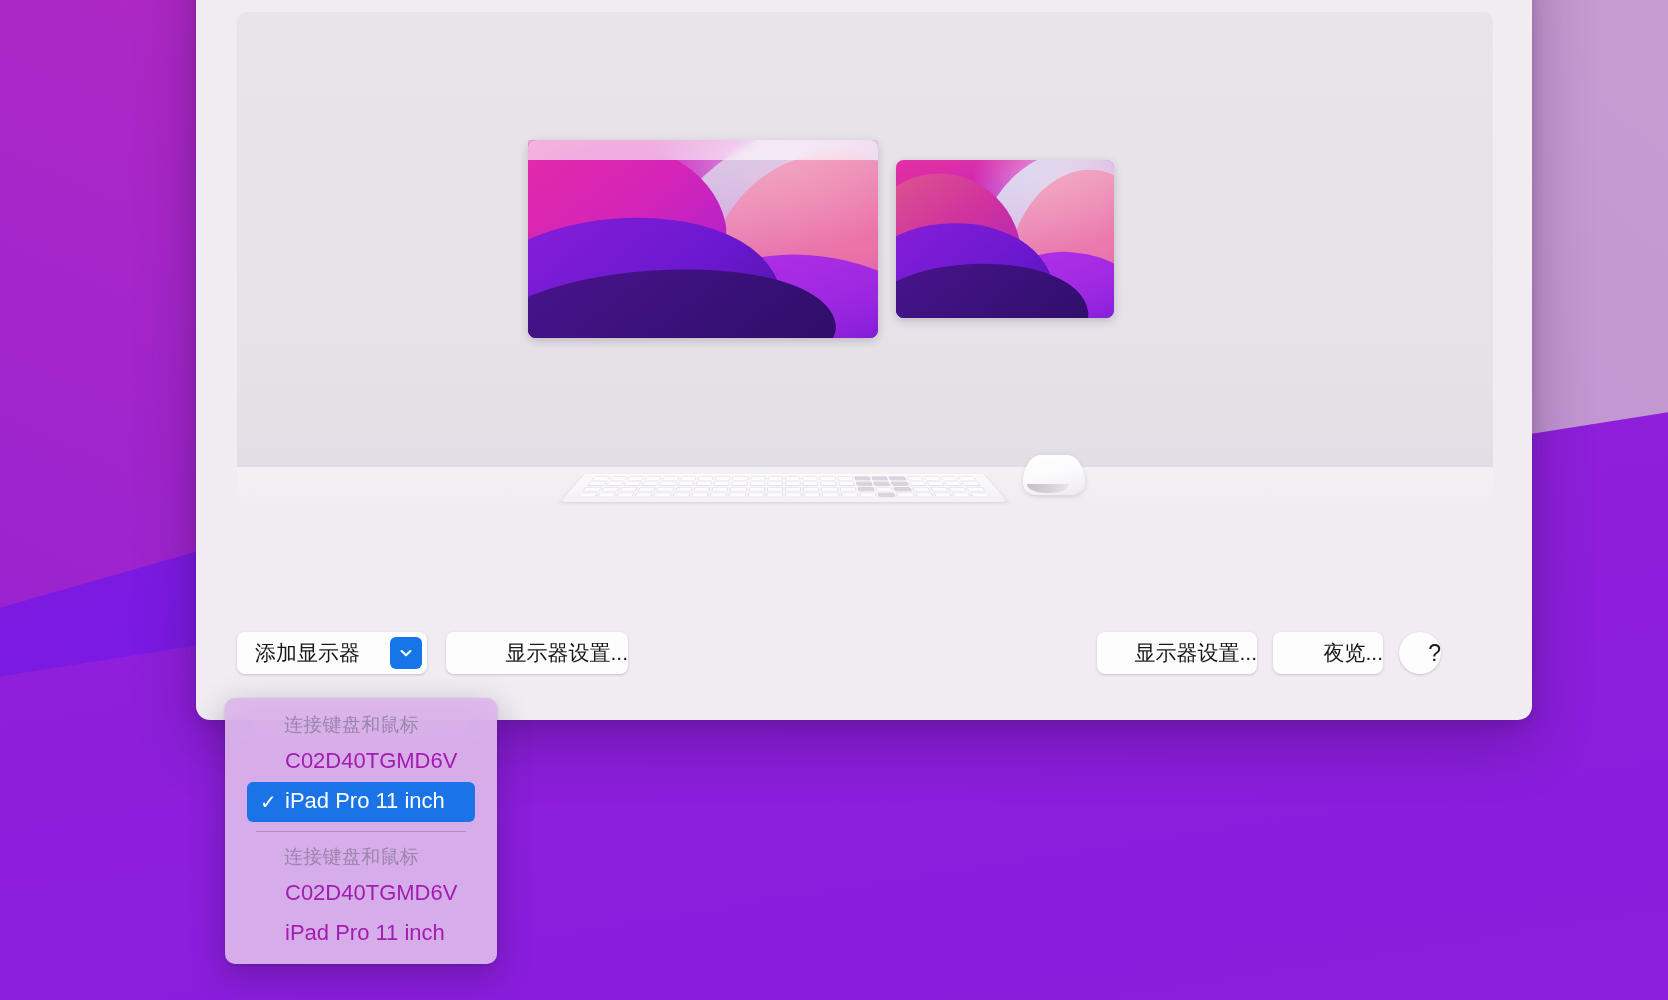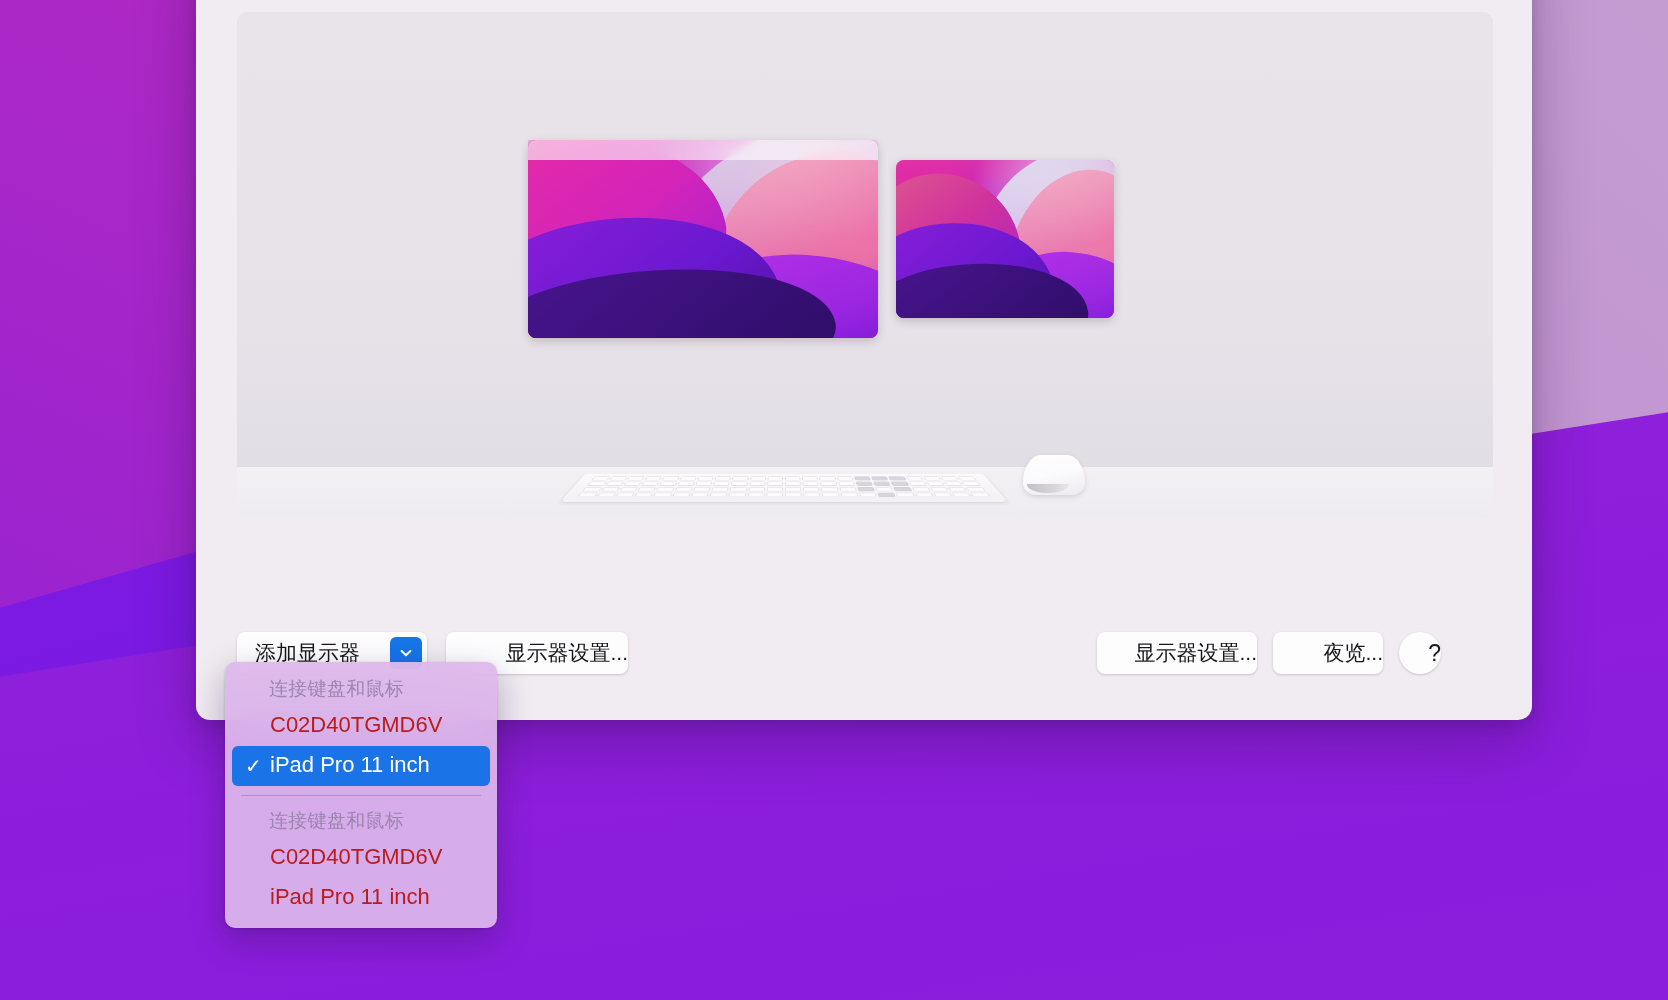--- a/index.html
+++ b/index.html
@@ -313,42 +313,42 @@
     width: 42px;
     border-radius: 50%;
     font-size: 23px;
     font-weight: 500;
   }
 
   
   #dropdown {
     position: absolute;
     left: 225px;
-    top: 662px;
+    top: 698px;
     width: 272px;
-    padding: 8px 0 10px;
+    padding: 8px 15px 10px;
     background: rgba(221, 183, 235, 0.93);
     backdrop-filter: blur(26px);
     border-radius: 10px;
     box-shadow: 0 12px 34px rgba(45, 12, 70, 0.33),
                 0 1px 3px rgba(45, 12, 70, 0.2);
     overflow: hidden;
   }
   .menu-header {
     padding: 6px 22px 4px 44px;
     font-size: 19px;
     color: #9b86ae;
     letter-spacing: 0.3px;
   }
   .menu-item {
     position: relative;
     margin: 0 7px;
     padding: 6px 14px 8px 38px;
     font-size: 22px;
-    color: #b91c1c;
+    color: #a21caf;
     border-radius: 6px;
     white-space: nowrap;
     cursor: default;
   }
   .menu-item.selected {
     background: #1a74e8;
     color: #ffffff;
   }
   .menu-check {
     position: absolute;

